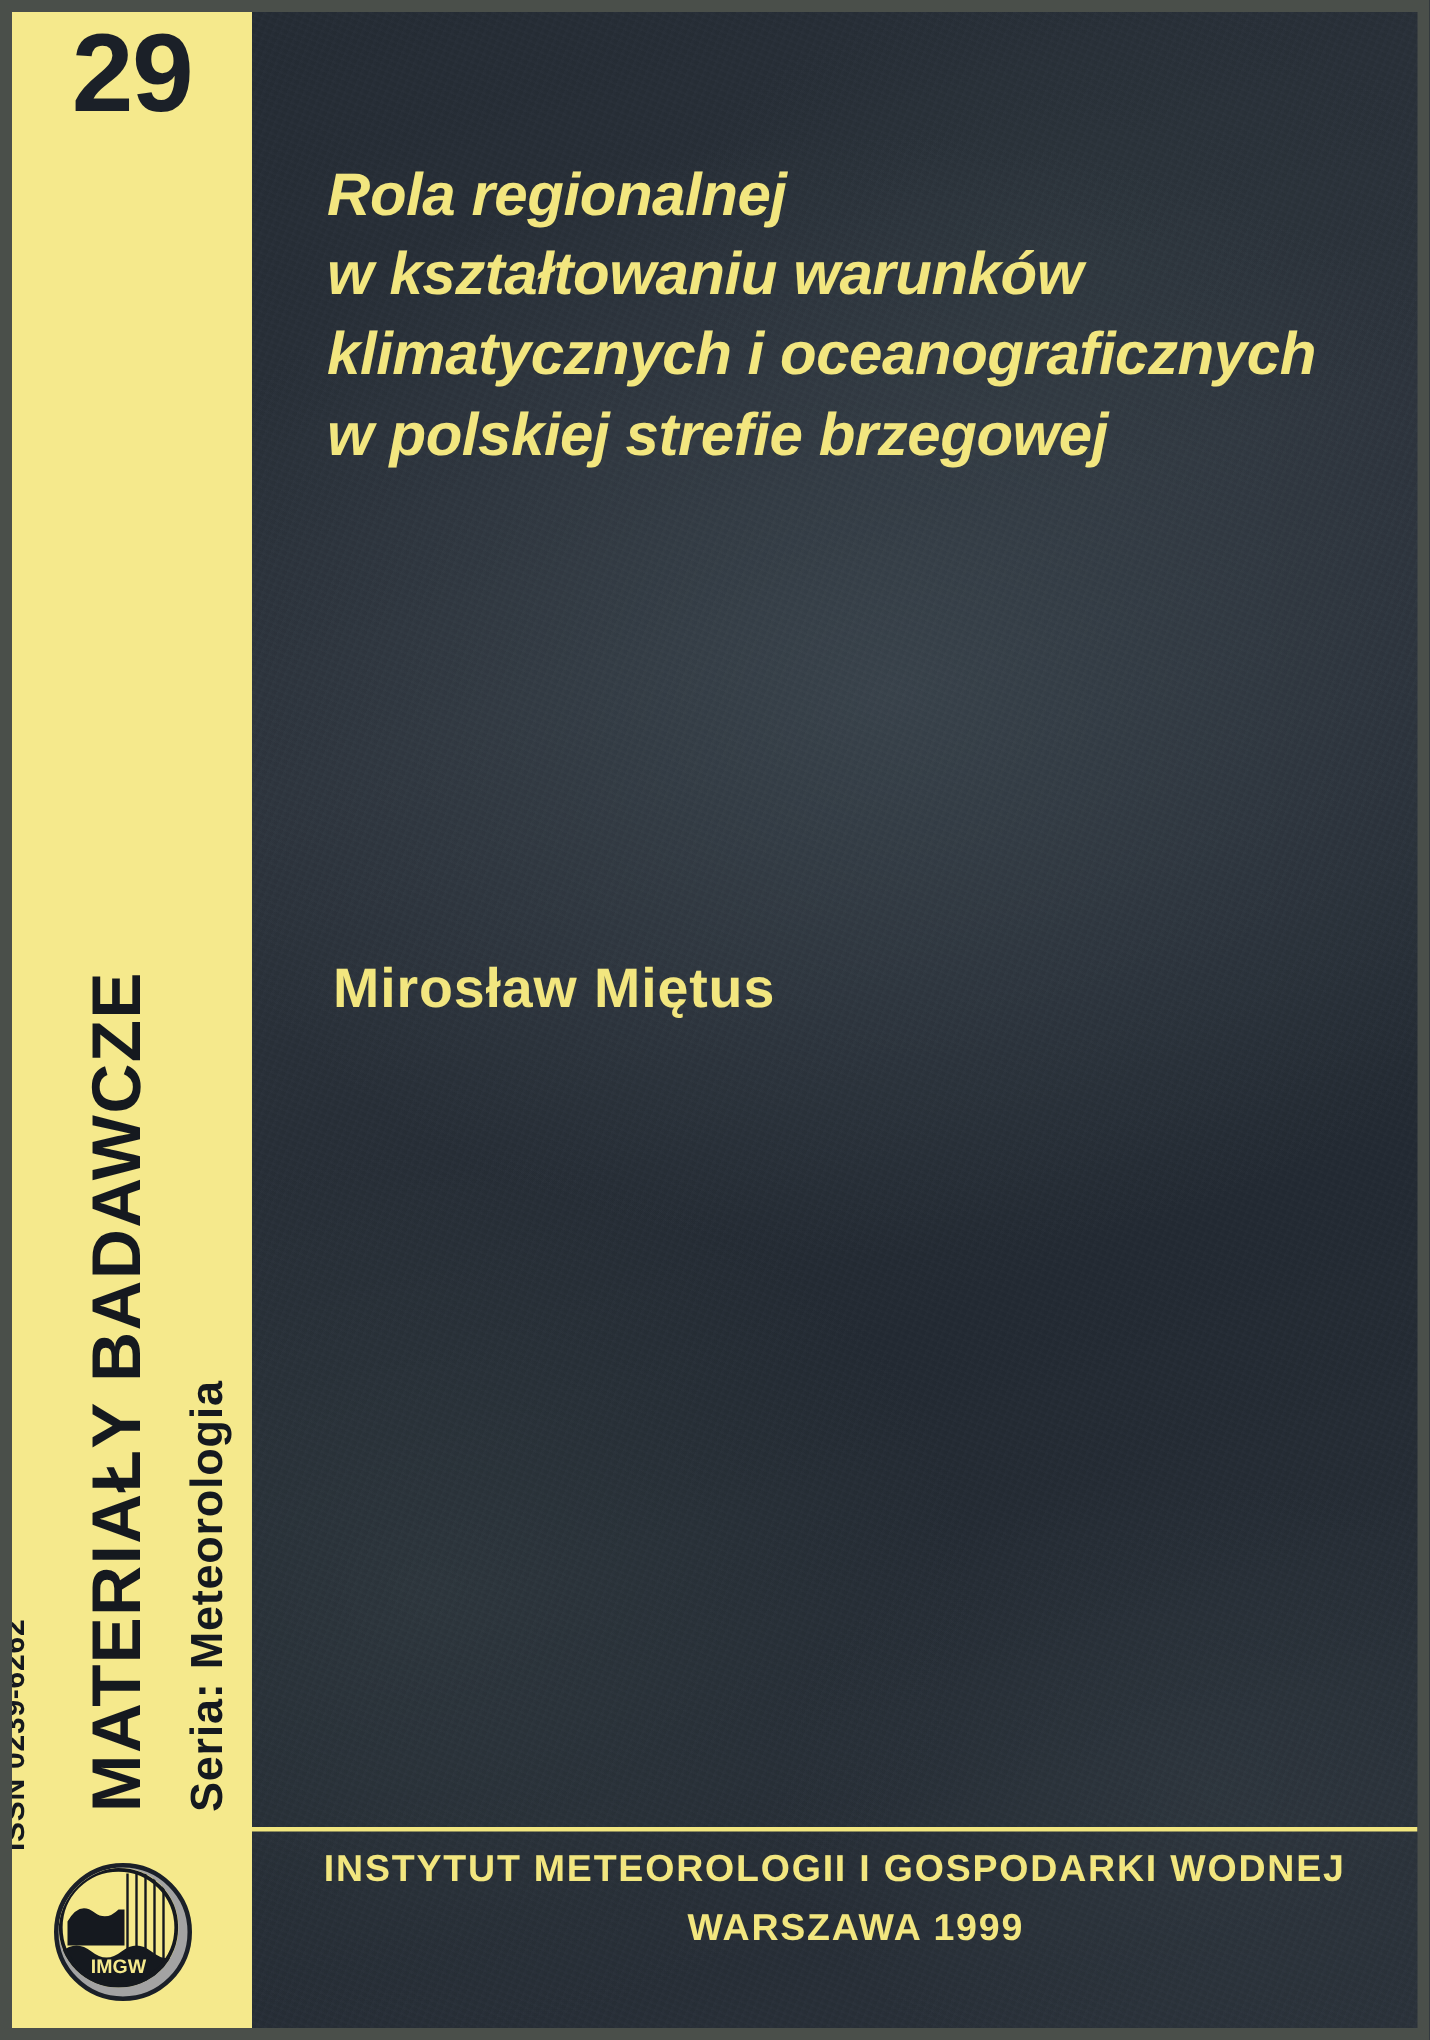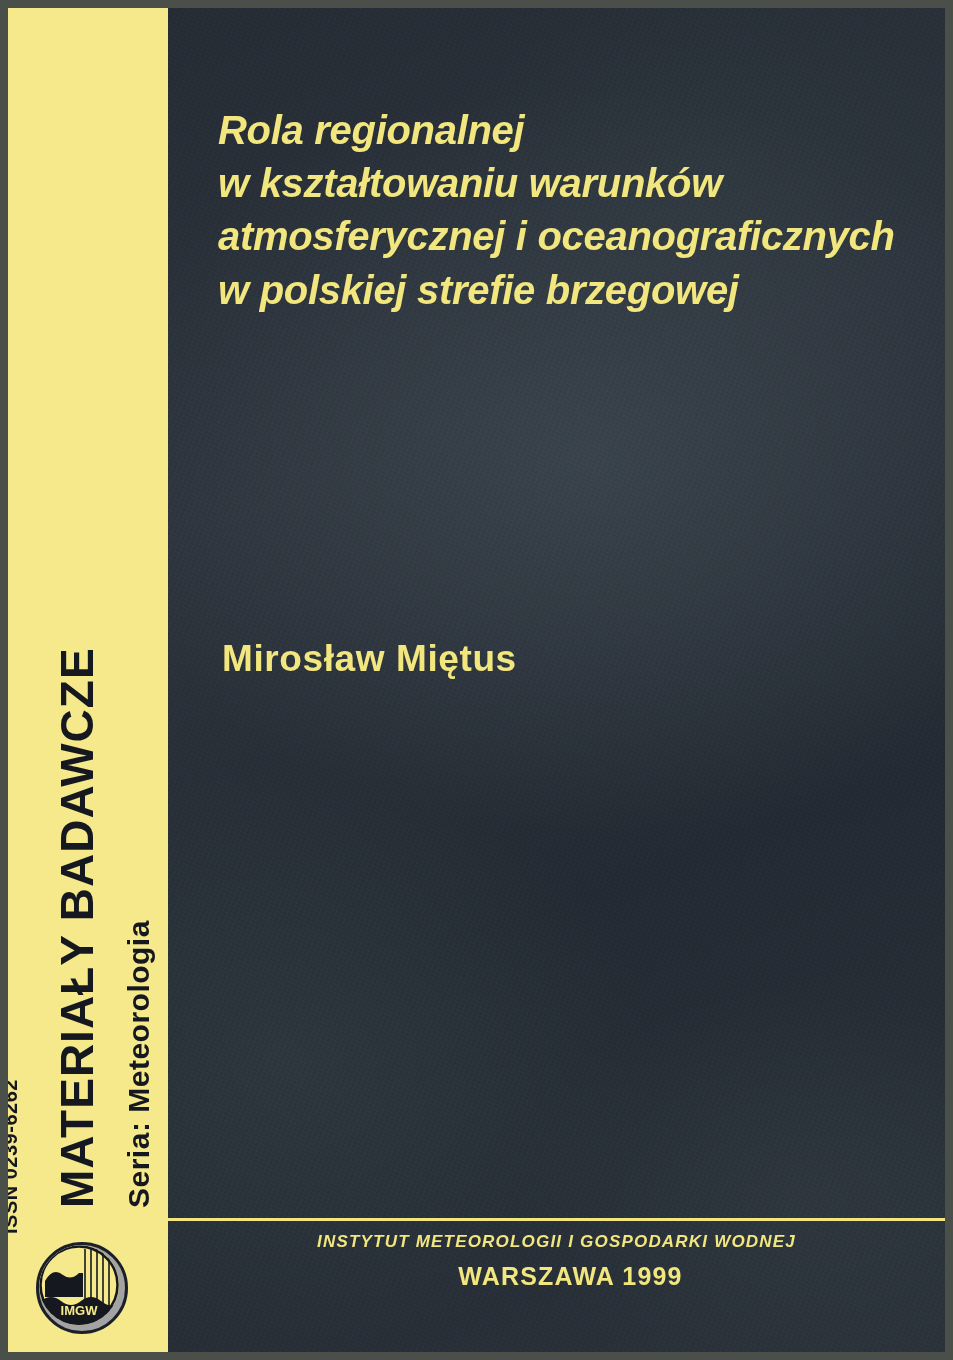--- a/index.html
+++ b/index.html
@@ -178,41 +178,41 @@
   }
   .footer {
     position: absolute;
     left: 168px;
     right: 8px;
     top: 1232px;
     text-align: center;
     color: #f2e67f;
   }
   .footer-inst {
-    font-size: 17px;
+    font-size: 25px;
     font-weight: bold;
     letter-spacing: 1.2px;
-    font-style: italic;
   }
   .footer-place {
     margin-top: 10px;
     font-size: 25px;
     font-weight: bold;
     letter-spacing: 1.2px;
     margin-left: 28px;
   }
 </style>
 </head>
 <body>
 
 <div class="page">
   <div class="cover-bg"></div>
   <div class="grain"></div>
 
   <div class="spine">
+    <div class="spine-number">29</div>
 
     <div class="spine-vertical">
       <div class="vert-text vert-main">MATERIAŁY BADAWCZE</div>
       <div class="vert-text vert-sub">Seria: Meteorologia</div>
     </div>
 
     <div class="issn-wrap">
       <div class="issn">ISSN 0239-6262</div>
     </div>
 
@@ -237,21 +237,21 @@
           <text x="40" y="70" font-family="'Liberation Sans', sans-serif" font-size="13" font-weight="bold" fill="#f5e98c" text-anchor="middle">IMGW</text>
         </g>
         <circle cx="40" cy="40" r="38.5" fill="none" stroke="#15191f" stroke-width="2.5"></circle>
       </svg>
     </div>
   </div>
 
   <div class="title-block">
     <div class="title-line">Rola regionalnej</div>
     <div class="title-line">w kształtowaniu warunków</div>
-    <div class="title-line">atmosferycznej i oceanograficznych</div>
+    <div class="title-line">klimatycznych i oceanograficznych</div>
     <div class="title-line">w polskiej strefie brzegowej</div>
   </div>
 
   <div class="author">Mirosław Miętus</div>
 
   <div class="footer-rule"></div>
   <div class="footer">
     <div class="footer-inst">INSTYTUT METEOROLOGII I GOSPODARKI WODNEJ</div>
     <div class="footer-place">WARSZAWA 1999</div>
   </div>

